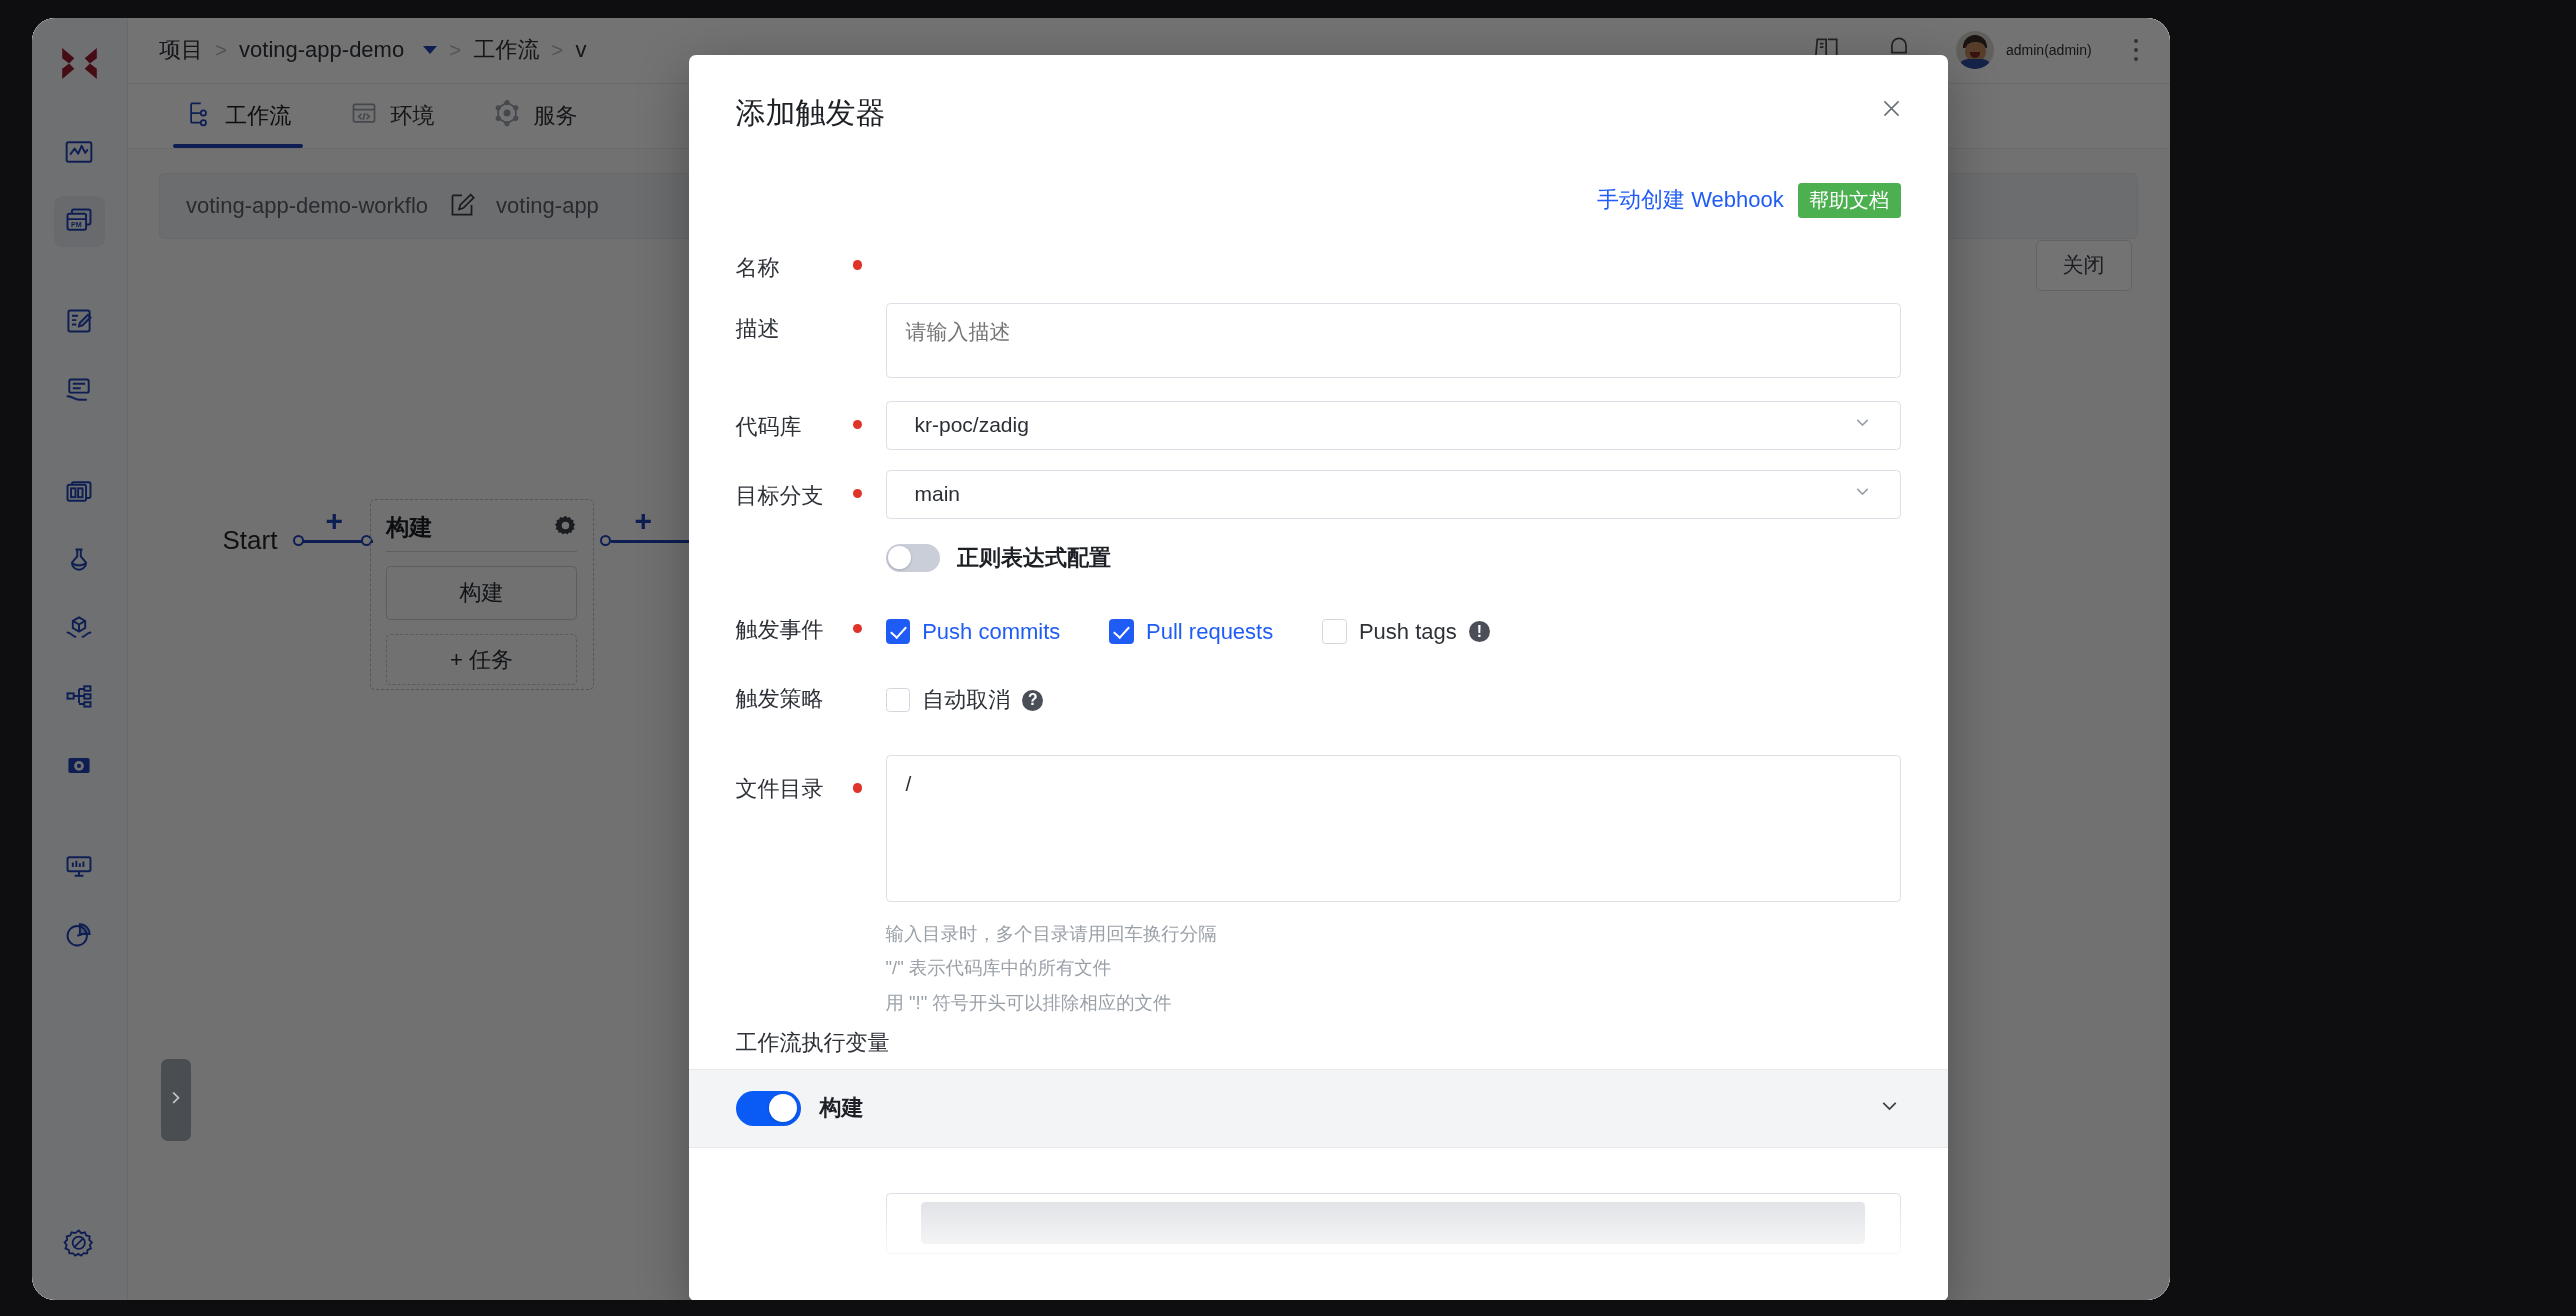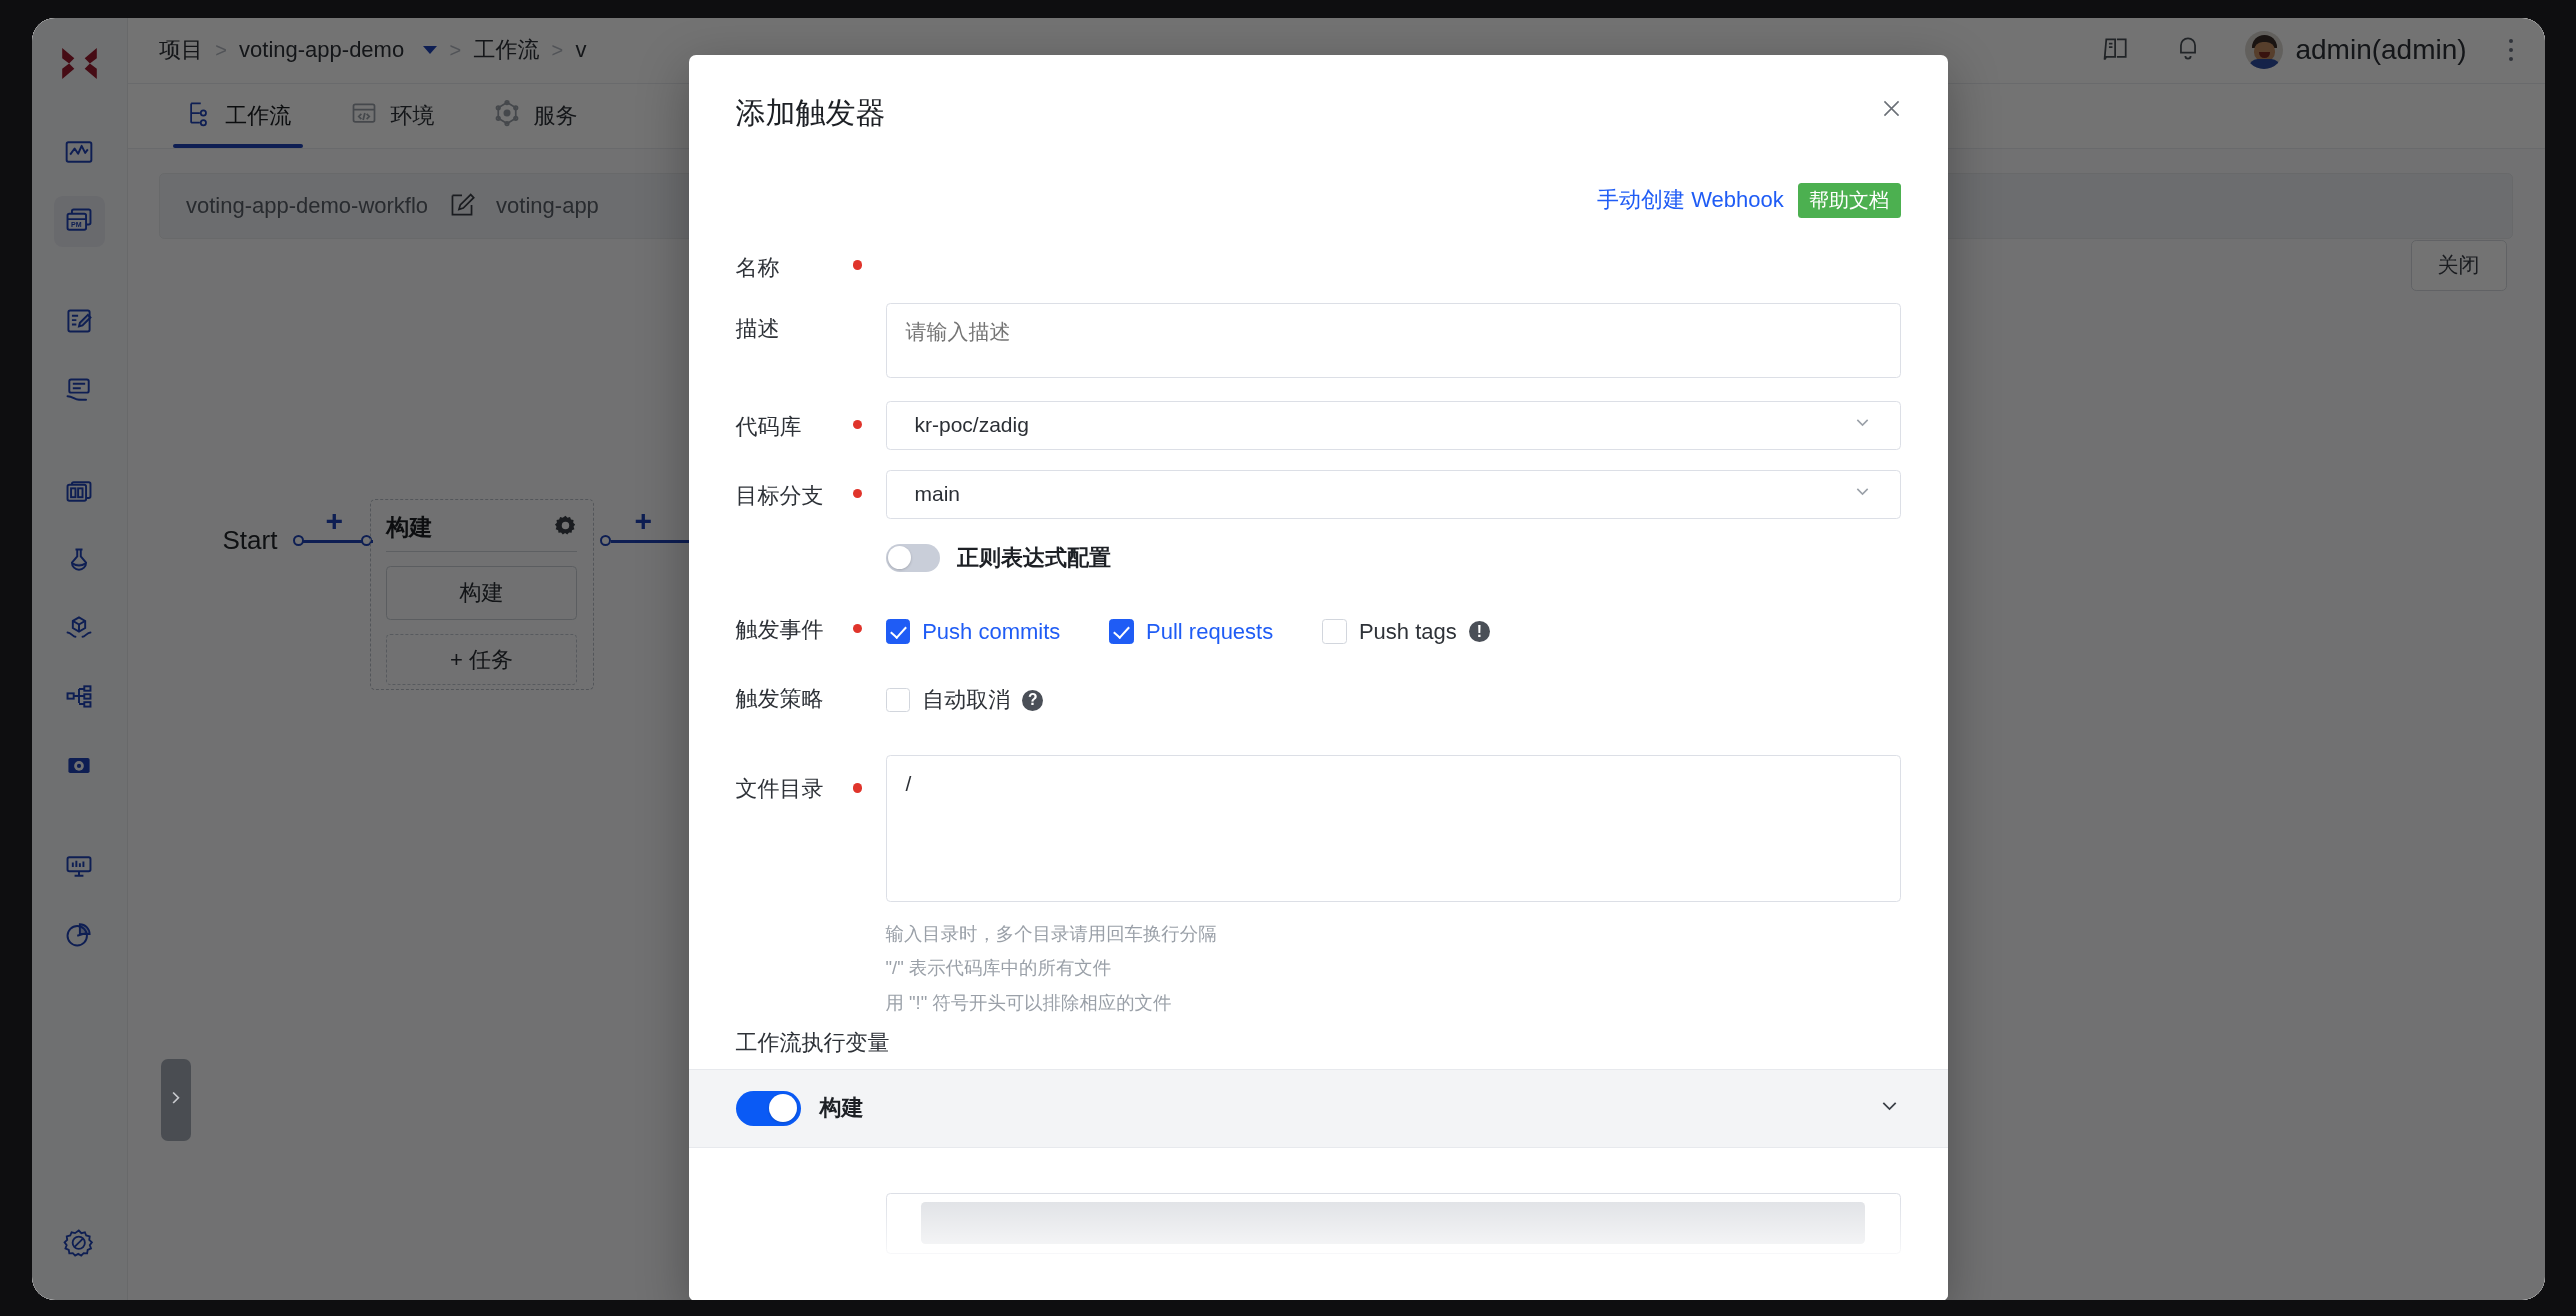--- a/index.html
+++ b/index.html
@@ -11,21 +11,21 @@
   }
 
   
   #device {
     position: absolute; inset: 0;
     background: #0e0e10;
   }
   #screen {
     position: absolute;
     left: 31.5px; top: 17.5px;
-    width: 2513px; height: 1282px;
+    width: 2138px; height: 1282px;
     background: #ffffff;
     border-radius: 23px;
     overflow: hidden;
   }
 
   
   #app {
     position: absolute; inset: 0;
     background: #ffffff;
   }
@@ -82,21 +82,21 @@
     background: #d9d5cf; position: relative; overflow: hidden;
   }
   #avatar .hair { position:absolute; left:7px; top:3.5px; width:24.5px; height:13px;
                   background:#3a2d28; border-radius: 12.2px 12.2px 0 0;}
   #avatar .face { position:absolute; left:8.7px; top:10.5px; width:21px; height:19px;
                   background:#c08d63; border-radius: 8.7px;}
   #avatar .mouth{ position:absolute; left:14px; top:21px; width:10.5px; height:6.1px;
                   background:#7d2b22; border-radius: 0 0 5.2px 5.2px;}
   #avatar .body { position:absolute; left:3.5px; top:28px; width:31.5px; height:14px;
                   background:#2f4fa3; border-radius: 8.7px 8.7px 0 0;}
-  #username { font-size: 28px; color: #2e3238; text-align: right; }
+  #username { font-size: 14px; color: #2e3238; text-align: right; }
   .dots-v { display:flex; flex-direction:column; gap:4.4px; }
   .dots-v i { width:4.4px;height:4.4px;border-radius:50%;background:#6b7280;display:block; }
 
   
   #tabs {
     position: absolute; left: 96px; top: 66px; right: 0; height: 65px;
     background: #ffffff; border-bottom: 0.9px solid #e9ebef;
     display: flex; align-items: center; padding-left: 31.5px; gap: 7px;
   }
   .tab {

